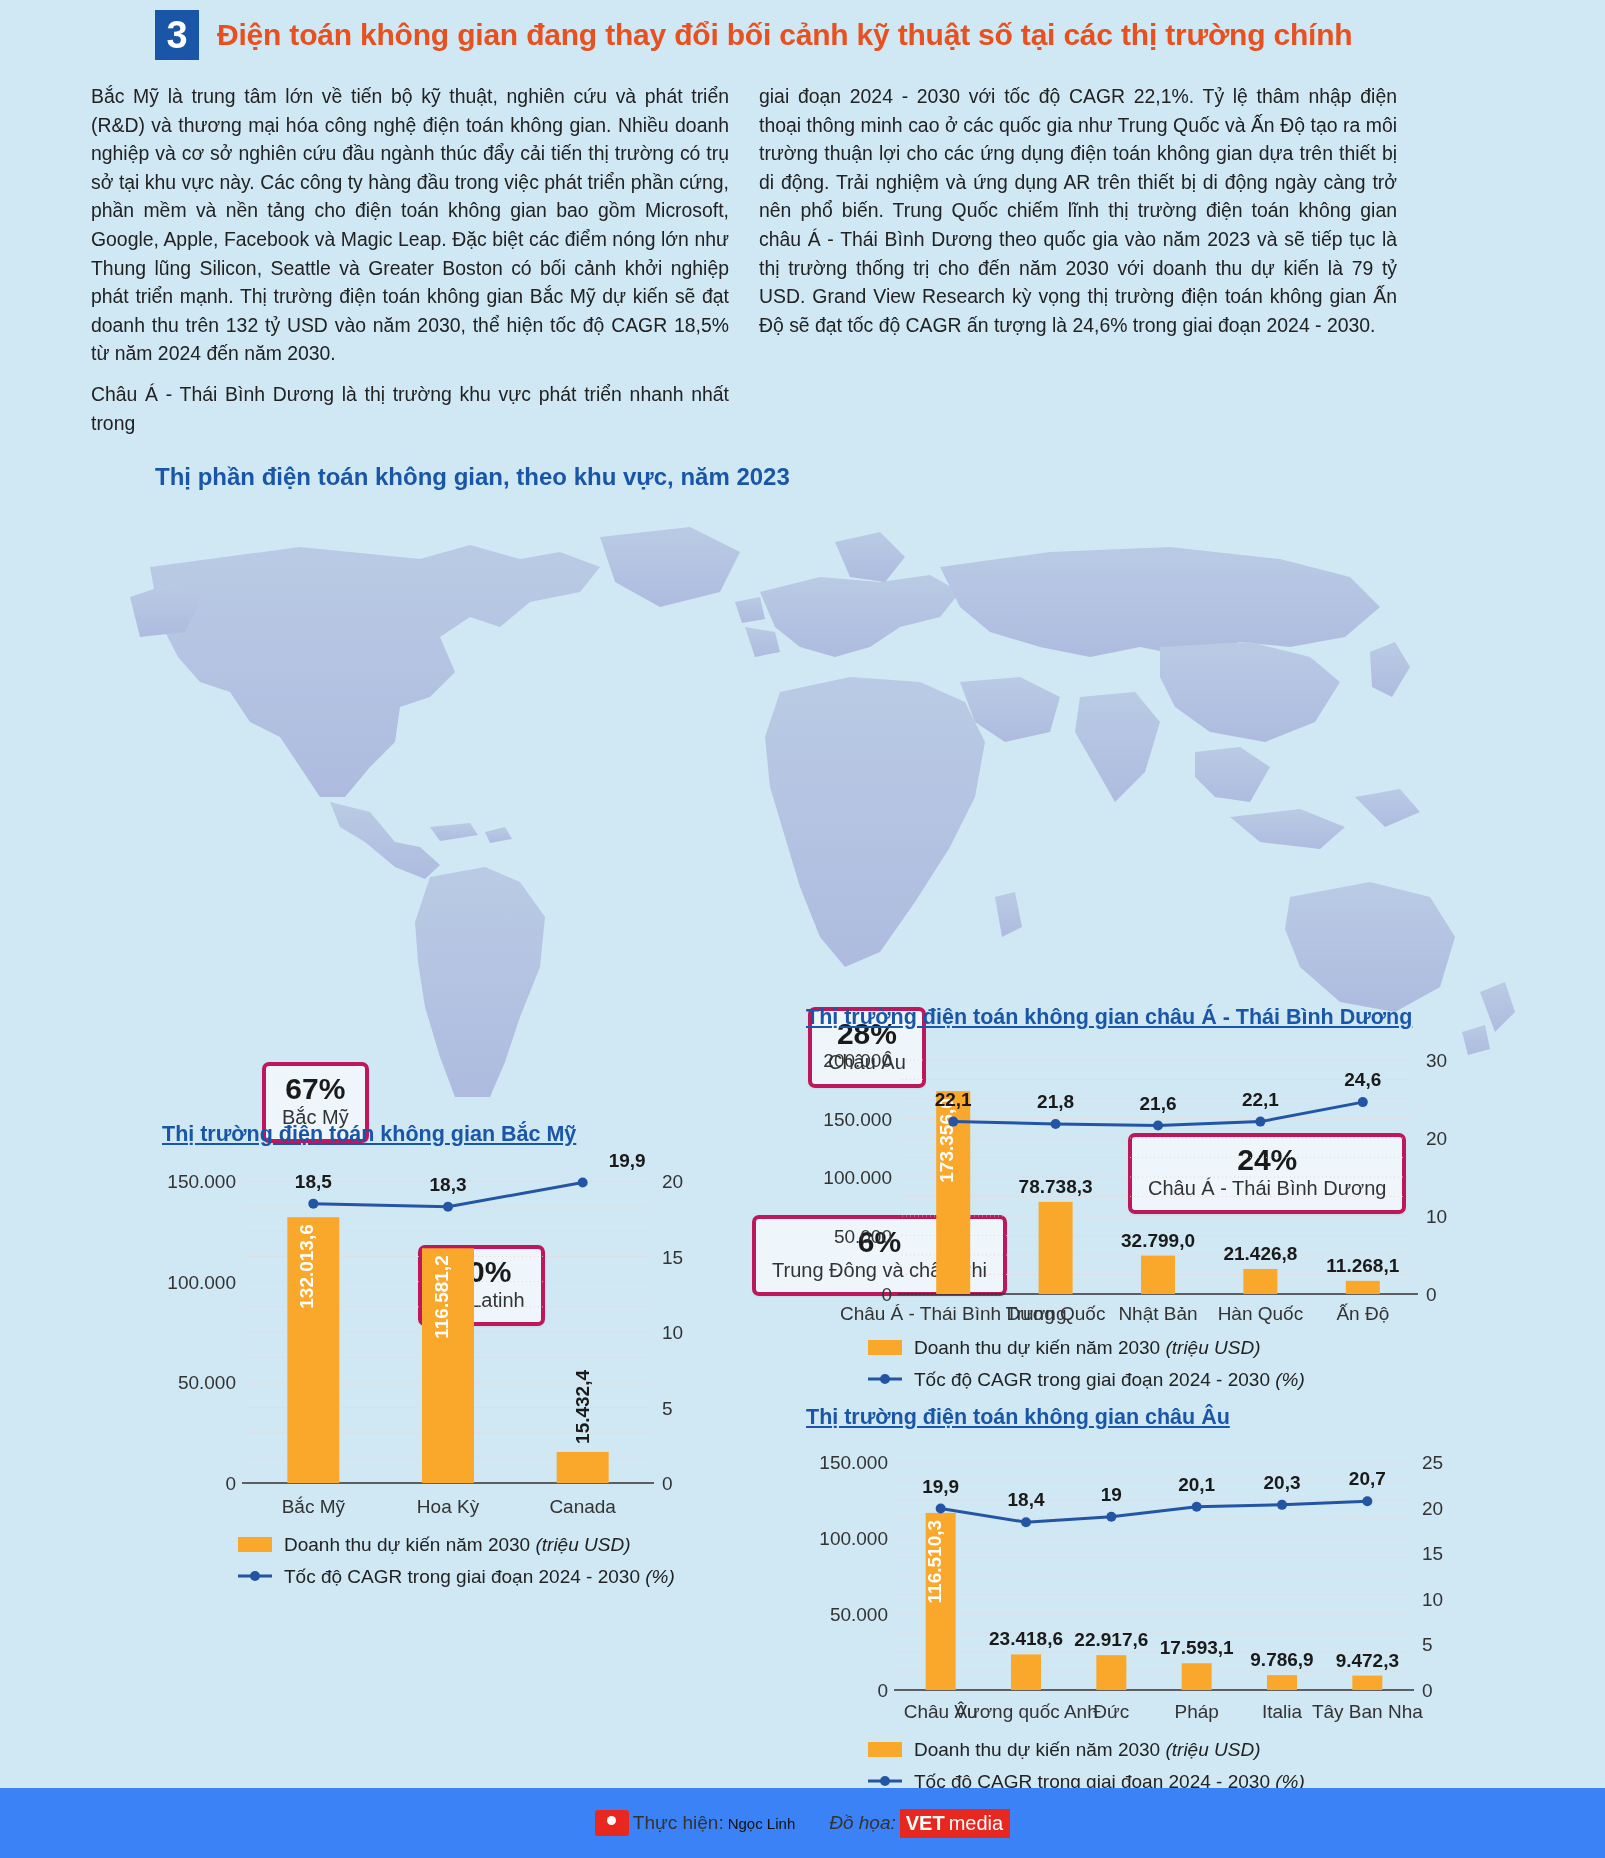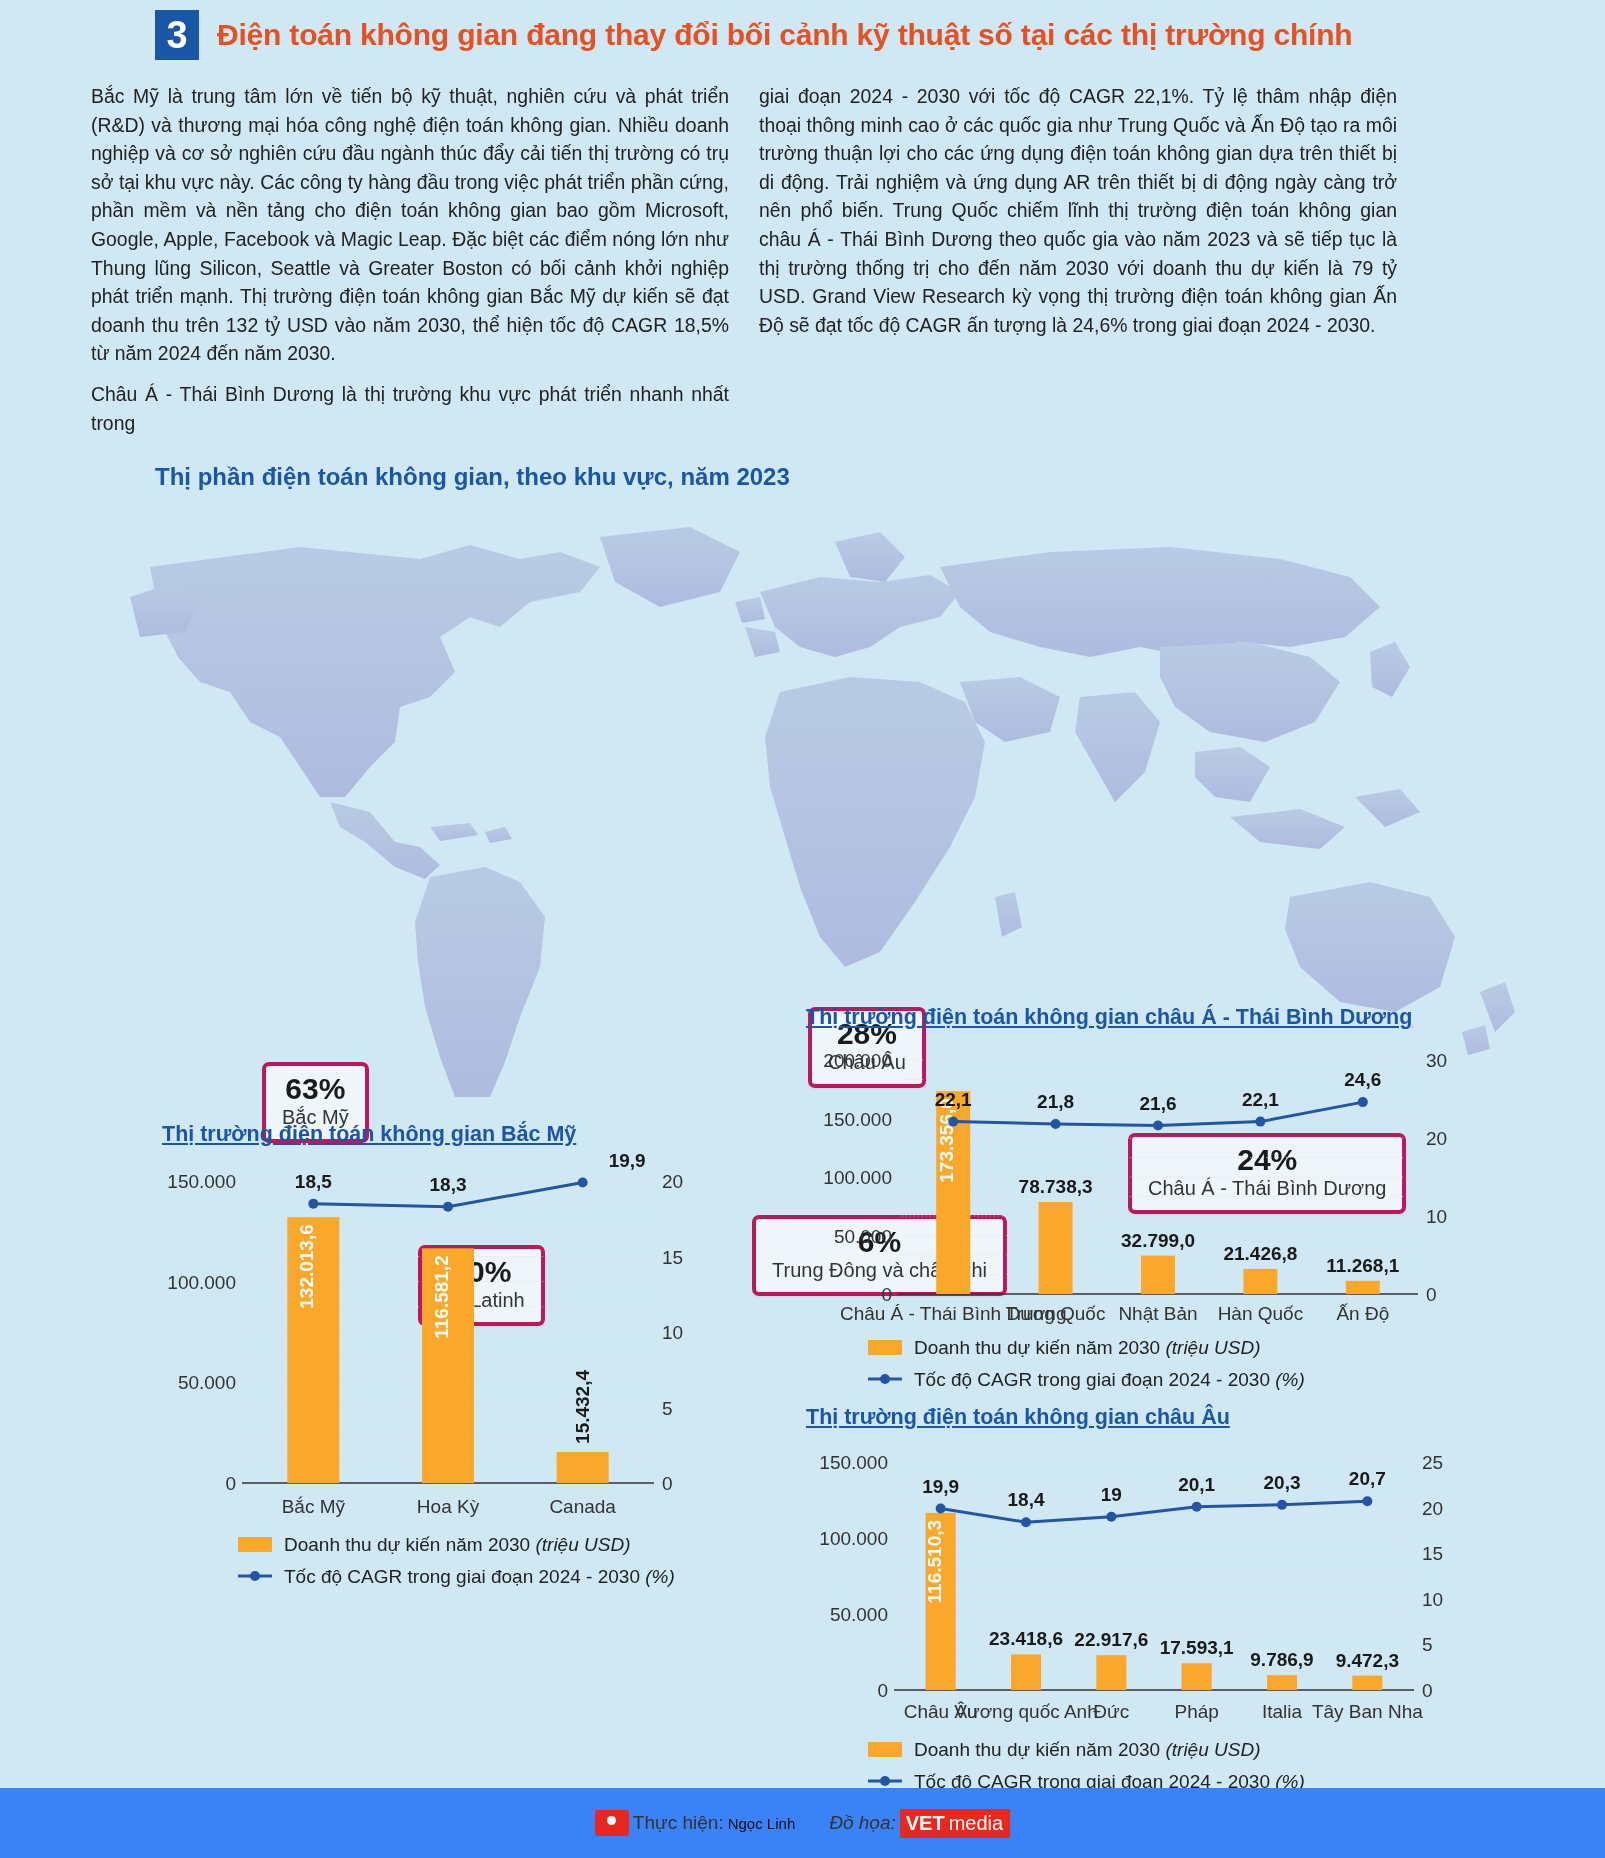--- a/index.html
+++ b/index.html
@@ -158,21 +158,21 @@
 
         <path d="M1290,400 L1370,385 L1430,400 L1455,440 L1440,490 L1395,515 L1340,505
                  L1300,470 L1285,432 Z"></path>
 
         <path d="M1480,495 L1505,485 L1515,515 L1495,535 Z"></path>
         <path d="M1462,535 L1485,528 L1490,552 L1468,558 Z"></path>
       </g>
     </svg>
 
     <div class="callout" style="left:262px; top:565px;">
-      <div class="pct">63%</div>
+      <div class="pct">67%</div>
       <div class="nm">Bắc Mỹ</div>
     </div>
     <div class="callout" style="left:808px; top:510px;">
       <div class="pct">28%</div>
       <div class="nm">Châu Âu</div>
     </div>
     <div class="callout" style="left:1128px; top:636px;">
       <div class="pct">24%</div>
       <div class="nm">Châu Á - Thái Bình Dương</div>
     </div>

